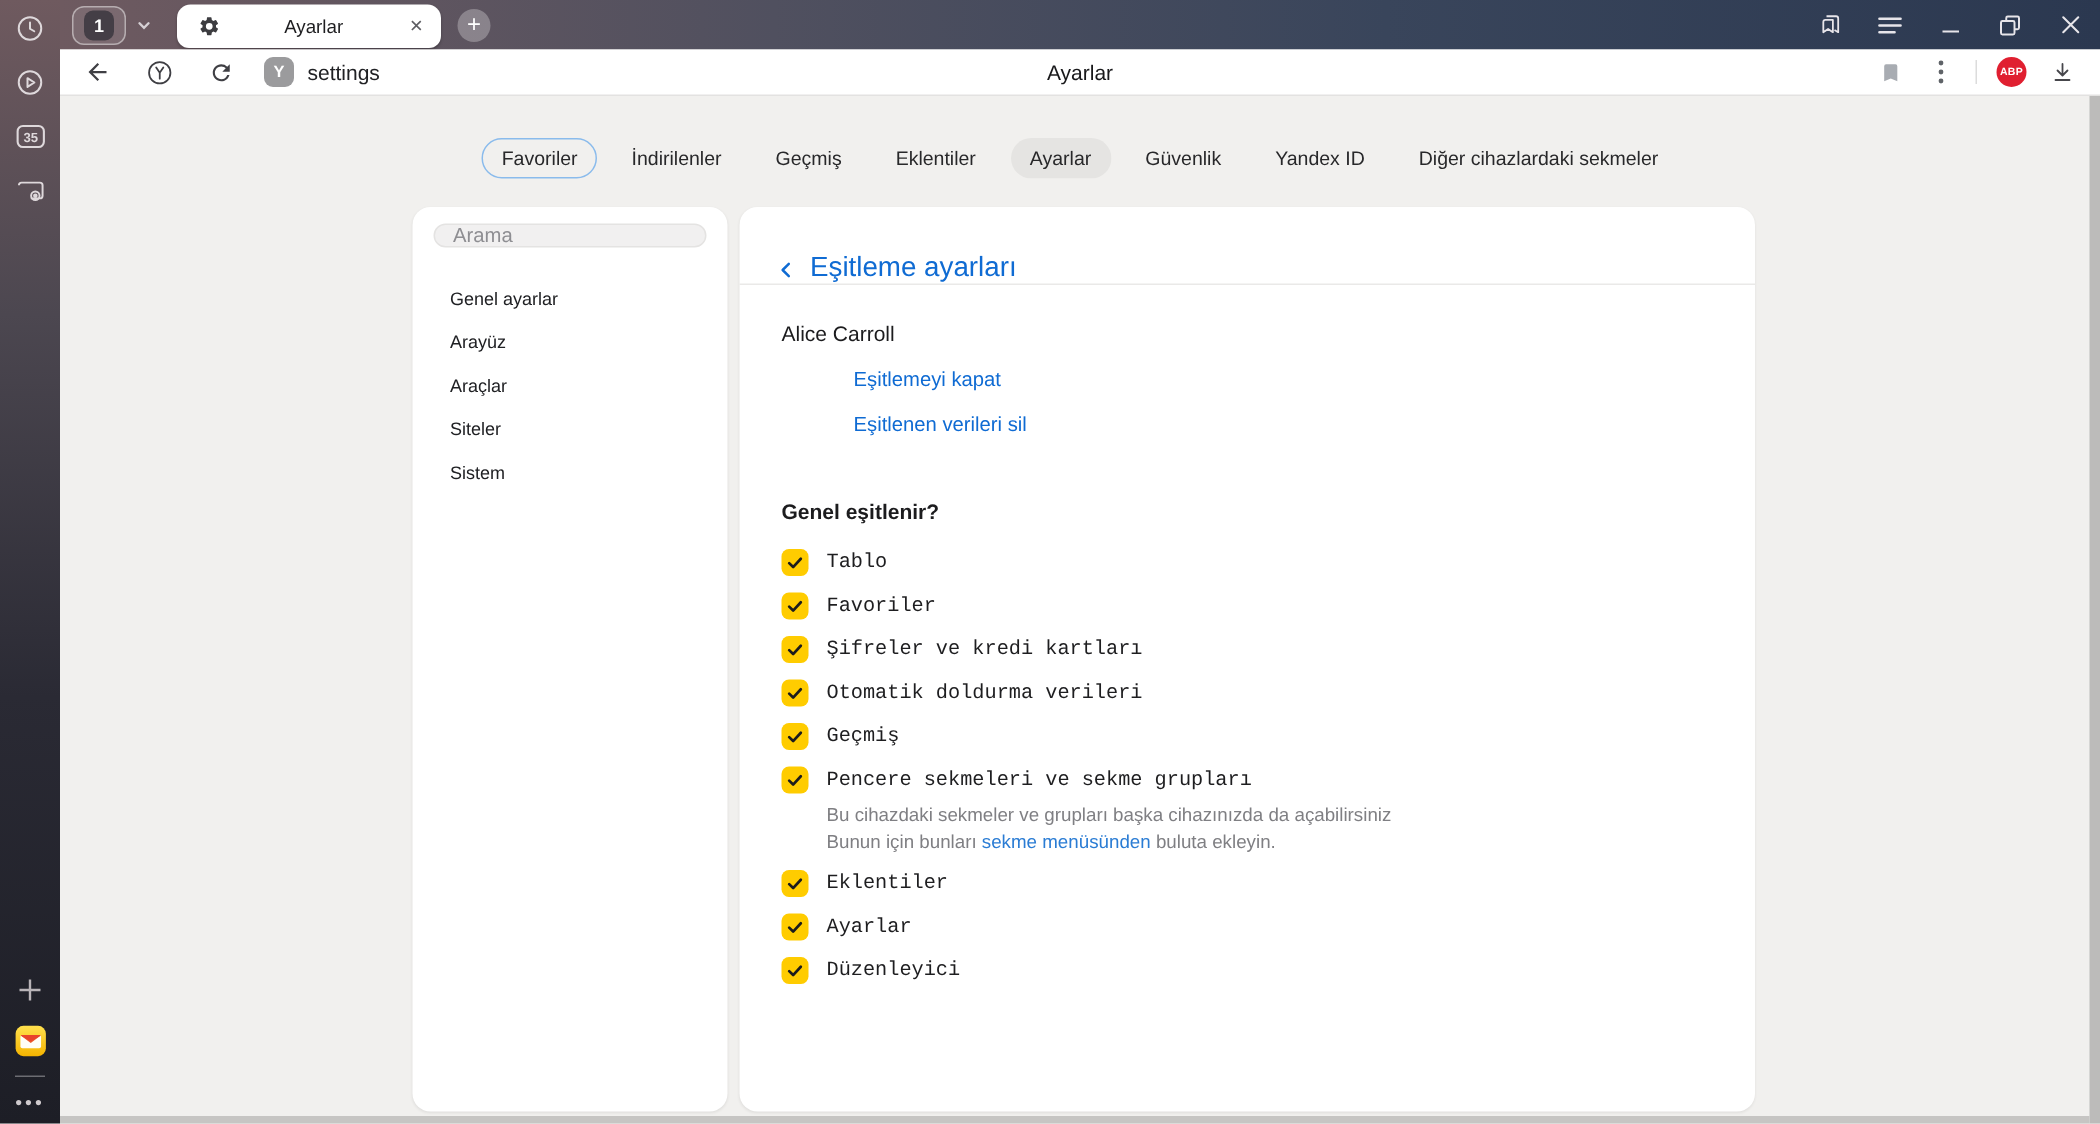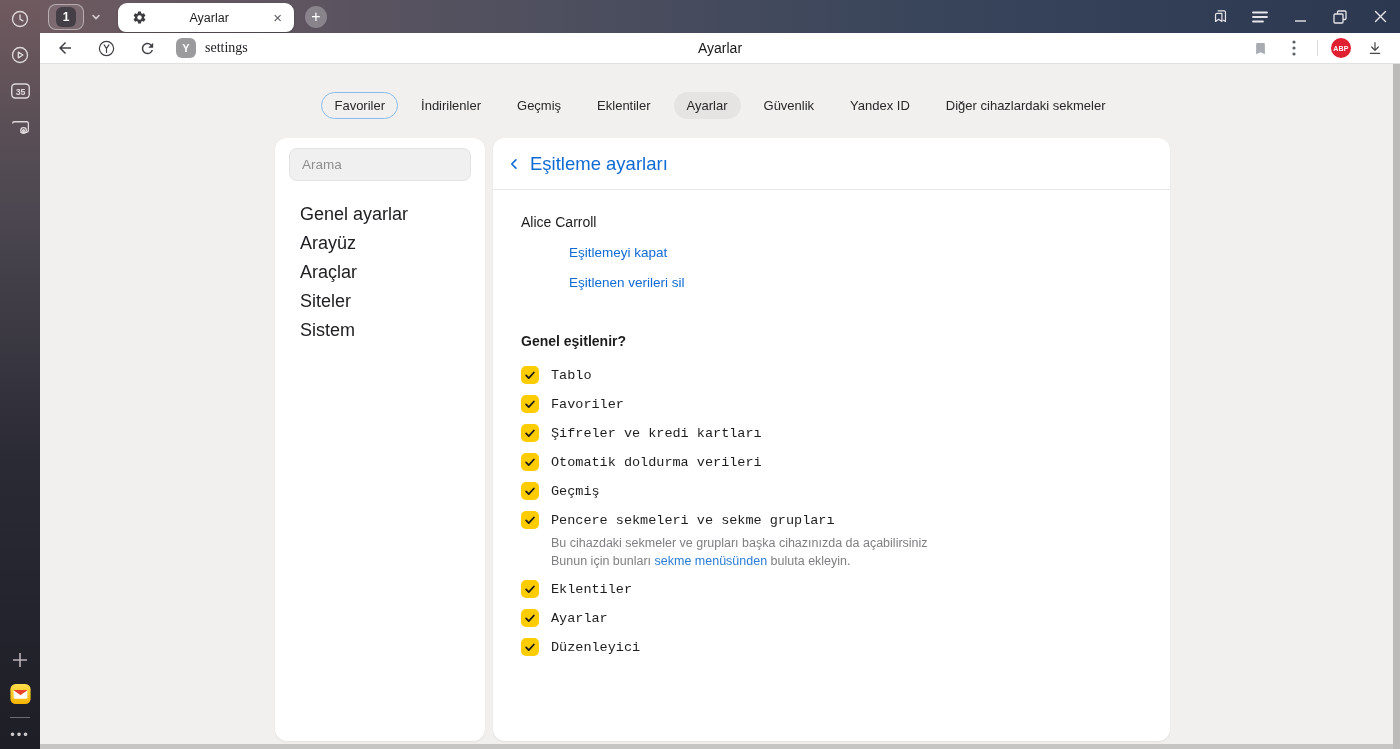--- a/index.html
+++ b/index.html
@@ -39,47 +39,47 @@
 
   
   .toolbar { position:absolute; left:40px; top:33px; right:0; height:31px; background:#ffffff;
     border-bottom:1px solid #e3e2e1; display:flex; align-items:center; }
   .tool-icon { width:22px; height:22px; display:flex; align-items:center; justify-content:center; color:#3f3f44; }
   .tool-back { margin-left:14px; }
   .tool-y { margin-left:19px; }
   .tool-refresh { margin-left:19px; }
   .site-badge { margin-left:18px; width:20px; height:20px; border-radius:6px; background:#9b9b9d;
     color:#fff; font-size:11px; font-weight:bold; display:flex; align-items:center; justify-content:center; }
-  .url-text { margin-left:9px; font-size:14px; color:#202124;font-family:Liberation Serif, serif; }
+  .url-text { margin-left:9px; font-size:14px; color:#202124; }
   .center-title { position:absolute; left:0; right:0; text-align:center; font-size:14px; color:#18181a; pointer-events:none; }
   .toolbar-right { margin-left:auto; display:flex; align-items:center; gap:4px; padding-right:10px; }
   .tr-btn { width:30px; height:26px; display:flex; align-items:center; justify-content:center; }
   .tr-divider { width:1px; height:16px; background:#dcdcdc; margin:0 4px; }
   .abp-badge { width:20px; height:20px; border-radius:50%; color:#fff; font-size:7px; font-weight:bold;
     display:flex; align-items:center; justify-content:center; letter-spacing:0.2px; }
 
   
   .content { position:absolute; left:40px; top:64px; right:0; bottom:0; background:#f1f0ee; }
   .nav-pills { position:absolute; top:28px; left:0; right:0; display:flex; justify-content:center; gap:10px; }
   .pill { font-size:13px; color:#28282a; padding:5px 12px; border-radius:14px; border:1.5px solid transparent; white-space:nowrap; }
   .pill.outlined { border-color:#8abbec; }
   .pill.selected { background:#e5e4e2; }
 
   .panel { position:absolute; top:74px; background:#fff; border-radius:12px;
     box-shadow:0 1px 2px rgba(0,0,0,0.07); height:603px; }
   .panel-left { left:235px; width:210px; padding-top:10px; }
-  .search-box { margin:0 14px; height:33px; border-radius:8px; background:#f1f0f0;
+  .search-box { margin:0 14px; height:16px; border-radius:8px; background:#f1f0f0;
     border:1px solid #e4e3e2; width:182px; padding:0 12px; font-size:13.5px; color:#202124;
     font-family:"Liberation Sans","DejaVu Sans",sans-serif; outline:none; }
   .search-box::placeholder { color:#8e8e92; }
   .settings-menu { margin-top:19px; }
-  .menu-item { padding:7px 0 7px 25px; font-size:18px; color:#202124; line-height:15px; cursor:default; }
+  .menu-item { padding:7px 0 7px 25px; font-size:12px; color:#202124; line-height:15px; cursor:default; }
 
   .panel-main { left:453px; width:677px; }
-  .panel-header { height:52px; display:flex; align-items:center; padding-left:12px;
+  .panel-header { height:52px; display:flex; align-items:flex-end; padding-left:22px;
     border-bottom:1px solid #eae9e8; }
   .back-chevron { display:flex; align-items:center; color:#0f6bd3; }
   .panel-title { margin-left:7px; font-size:18.5px; color:#0f6bd3; }
   .panel-body { padding:0 28px; }
   .account-name { margin-top:24px; font-size:14px; font-weight:normal; color:#1c1c1e; }
   .sync-link { margin-top:15px; font-size:13.5px; color:#0f6bd3; width:max-content; cursor:pointer;margin-left:48px; }
   .section-title { margin-top:43px; font-size:14px; font-weight:bold; color:#1c1c1e; margin-bottom:16px; }
   .check-row { display:flex; align-items:center; gap:12px; height:20px; margin-bottom:9px;font-family:Liberation Mono, monospace; }
   .checkbox { width:18px; height:18px; border-radius:5px; background:#ffcc00; flex:none;
     display:flex; align-items:center; justify-content:center; }

